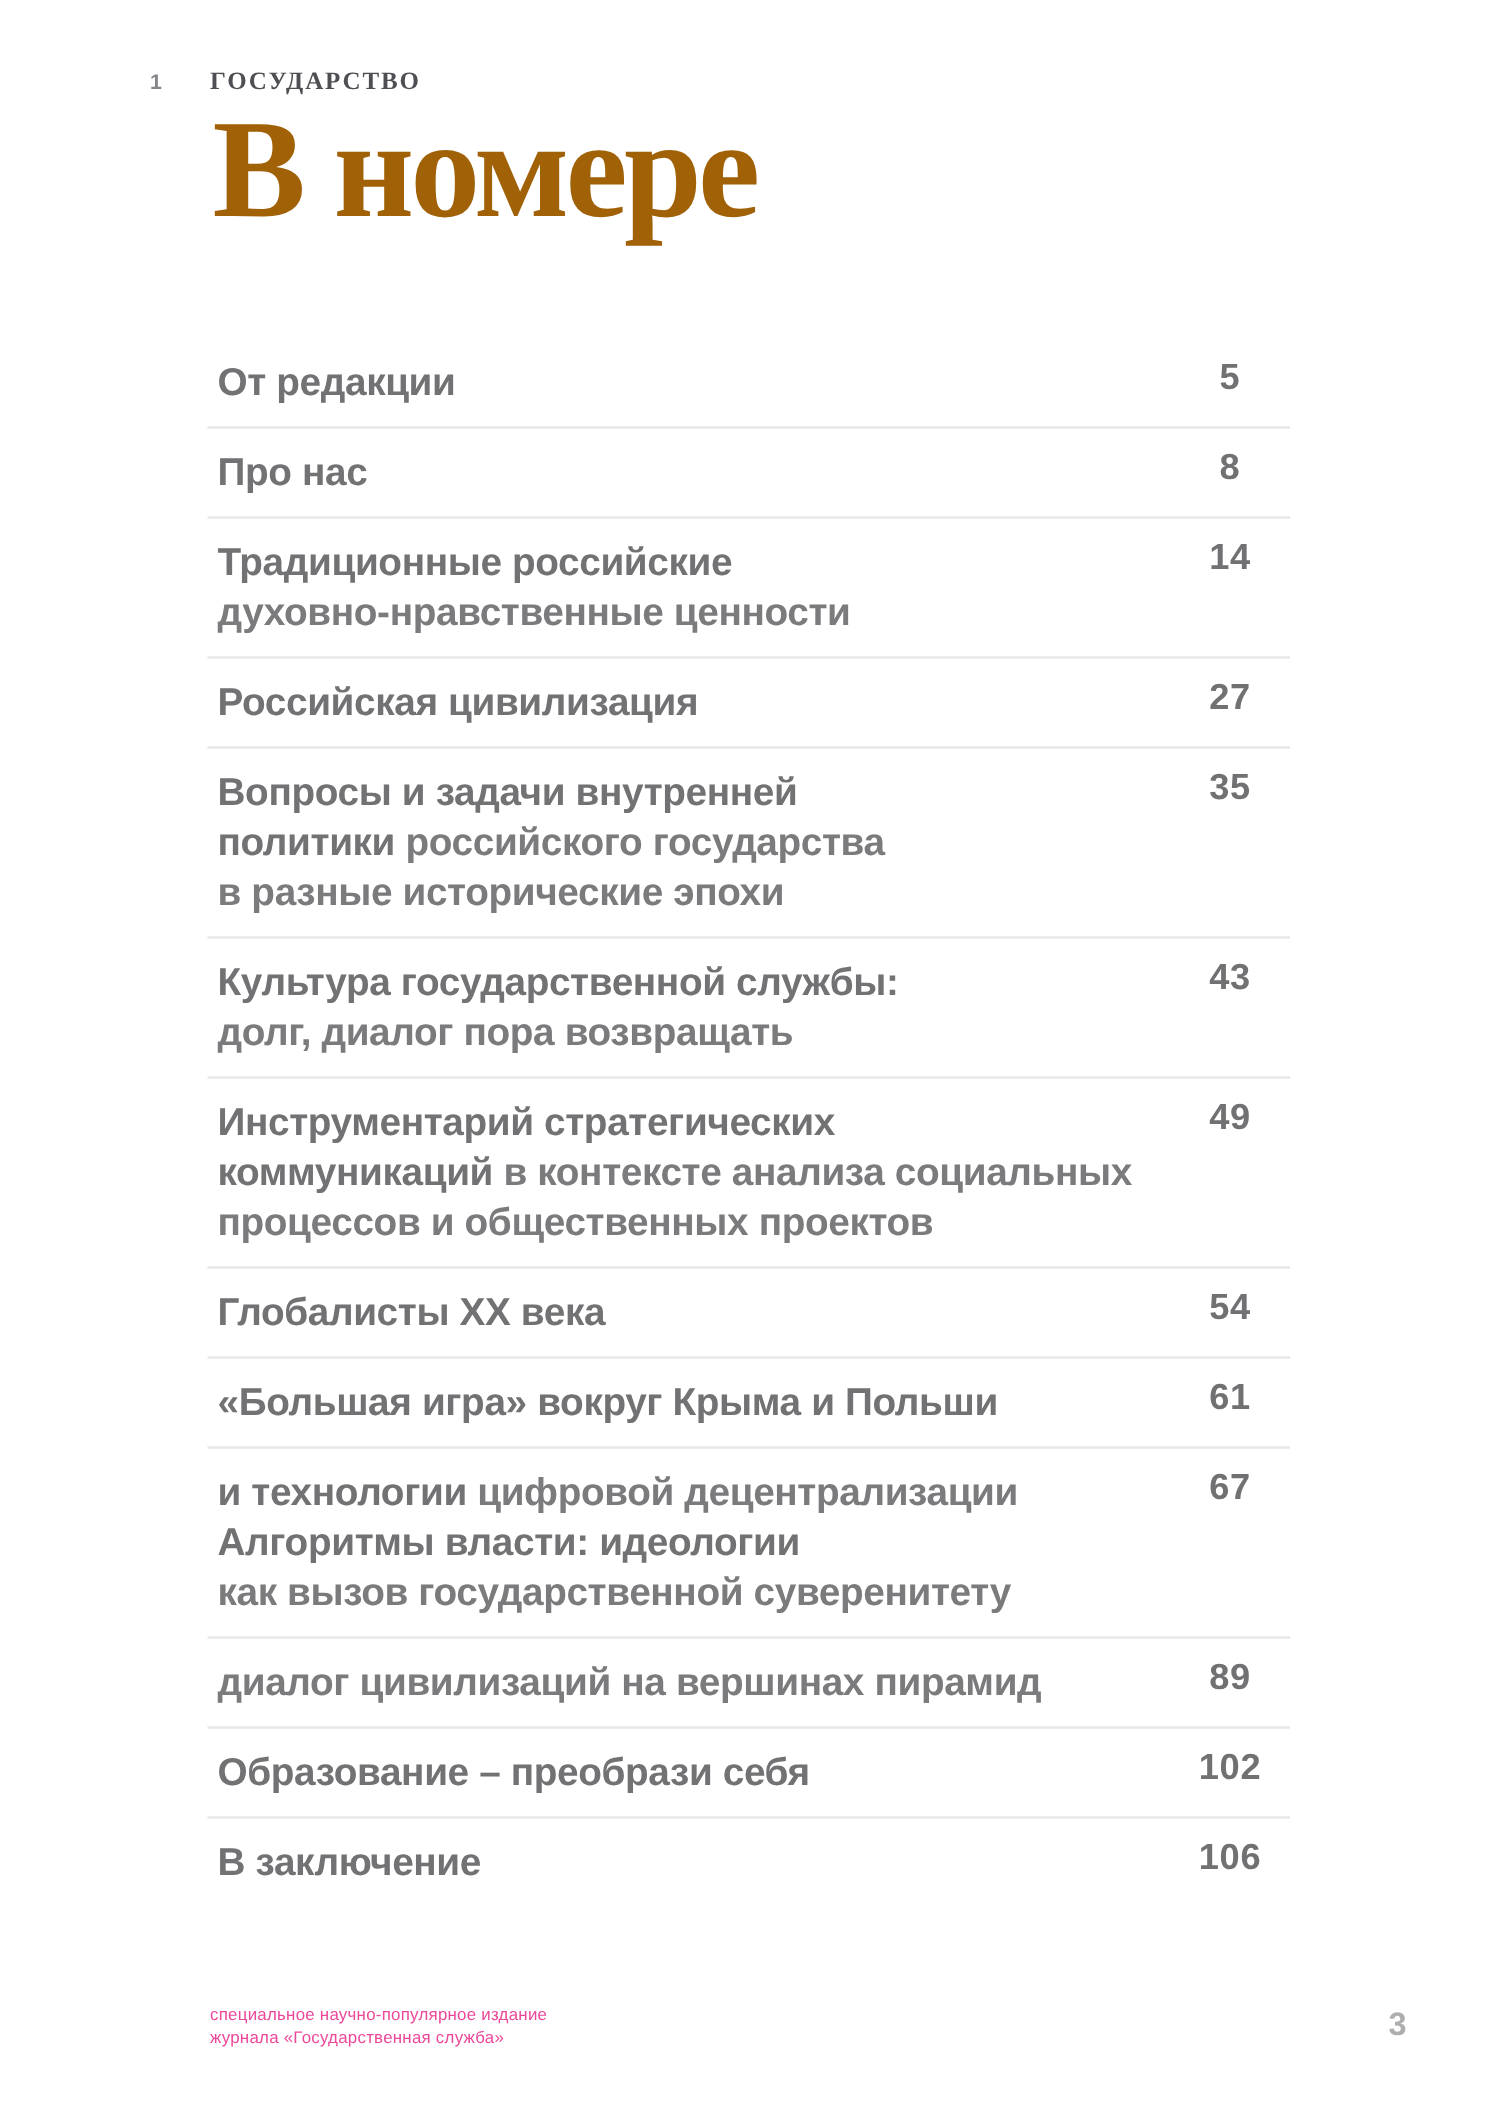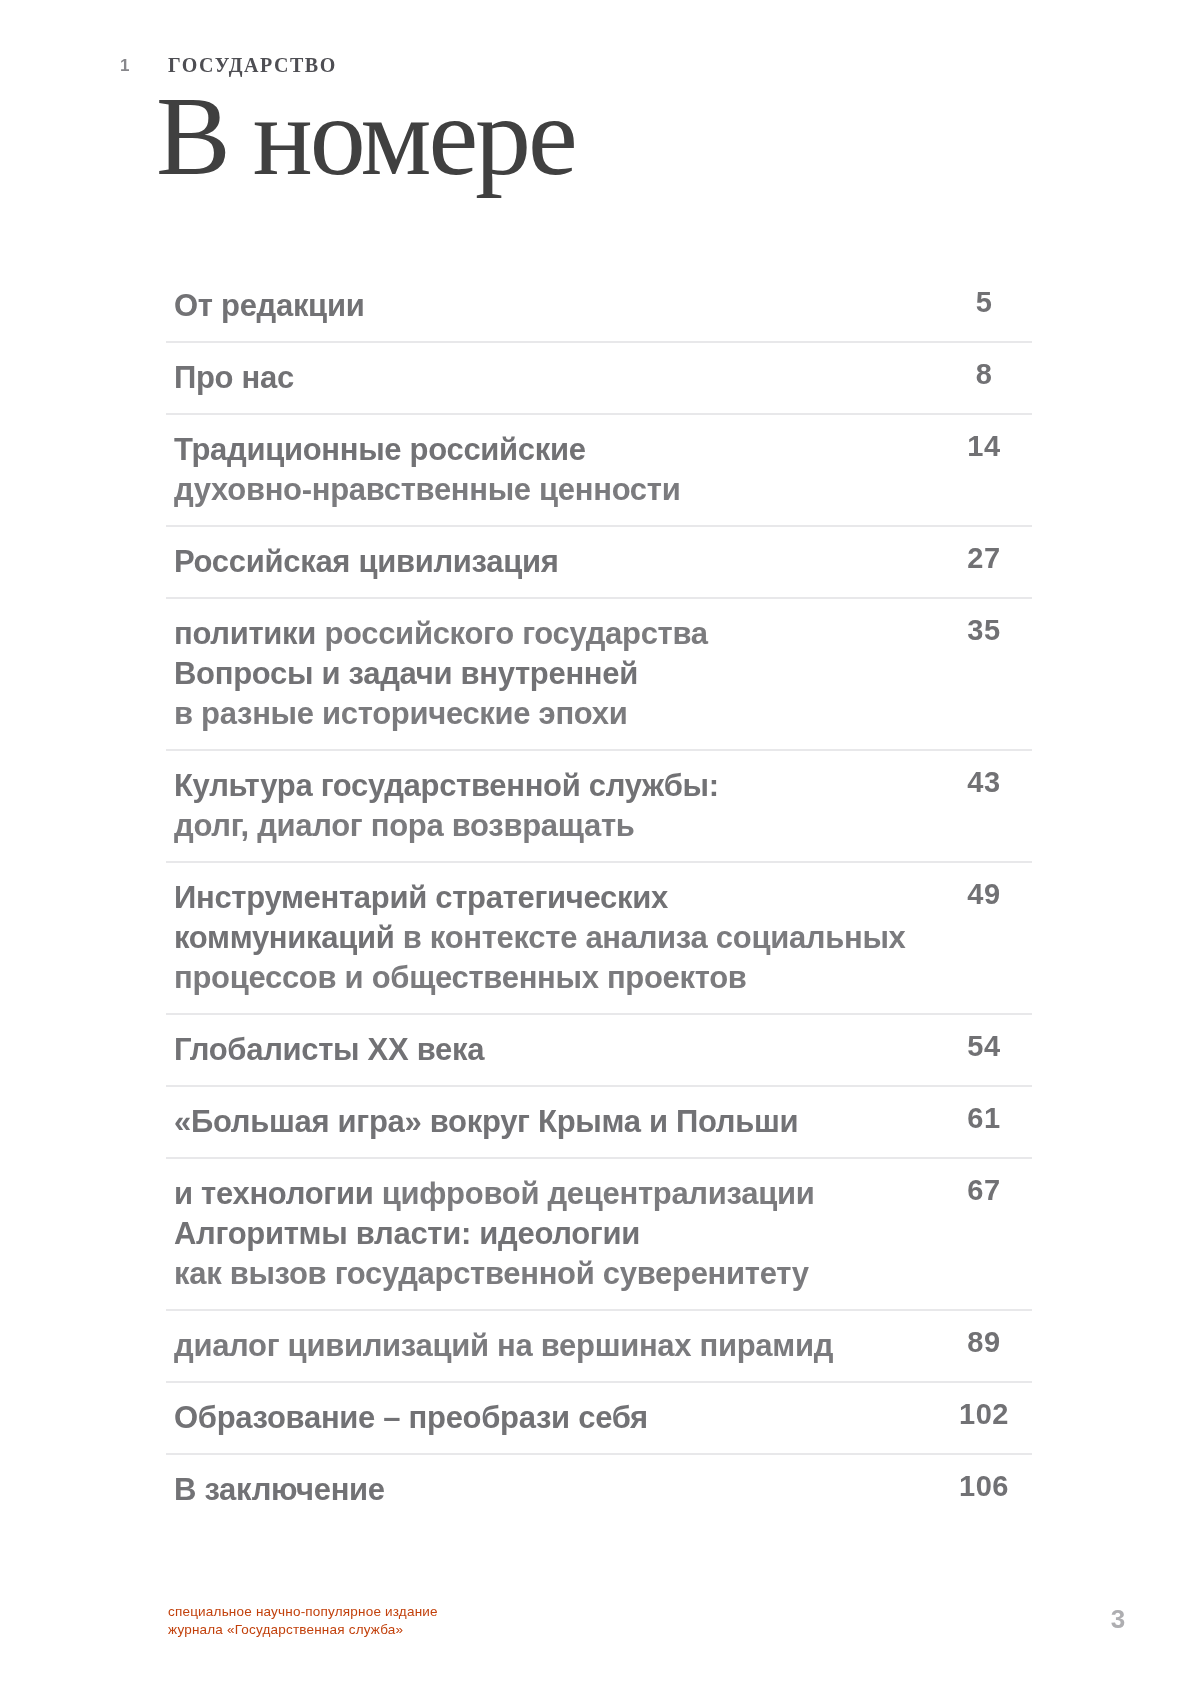--- a/index.html
+++ b/index.html
@@ -20,24 +20,24 @@
   }
   .section-label {
     position: absolute; left: 168px; top: 0;
     font-family: "Liberation Serif", serif;
     font-weight: 700; font-size: 20px; letter-spacing: 1.5px;
     color: #4e4e53;
     text-align: center;
   }
   
   .page-title {
-    position: absolute; left: 156px; top: 78px; margin: 0;
+    position: absolute; left: 170px; top: 78px; margin: 0;
     font-family: "Liberation Serif", serif;
-    font-weight: 400; font-size: 112px; line-height: 1.05;
-    letter-spacing: -3px; color: #404040;
+    font-weight: 700; font-size: 112px; line-height: 1.05;
+    letter-spacing: -3px; color: #a16207;
   }
   
   .toc {
     position: absolute; left: 166px; top: 271px; width: 866px;
   }
   .toc-row {
     display: flex; align-items: flex-start;
     padding: 15px 0;
     border-bottom: 2px solid #e8e8ea;
   }
@@ -50,21 +50,21 @@
   .seg-bold { font-weight: 700; color: #727275; }
   .seg-reg  { font-weight: 700; color: #7b7b7e; }
   .toc-page {
     width: 96px; flex: none; text-align: center;
     font-weight: 700; font-size: 29px; color: #717174;
     letter-spacing: 0.5px;
   }
   
   .imprint {
     position: absolute; left: 168px; top: 1603px;
-    font-size: 13.5px; line-height: 18px; color: #c2410c;
+    font-size: 13.5px; line-height: 18px; color: #ec4899;
     letter-spacing: 0.2px;
   }
   .folio {
     position: absolute; left: 1100px; top: 1604px; width: 36px;
     text-align: center;
     font-weight: 700; font-size: 26px; color: #aeaeb1;
   }
 </style>
 </head>
 <body>
@@ -99,22 +99,22 @@
         <div class="toc-page">14</div>
       </div>
       <div class="toc-row">
         <div class="toc-title">
           <div class="toc-line"><span class="seg-bold">Российская цивилизация</span></div>
         </div>
         <div class="toc-page">27</div>
       </div>
       <div class="toc-row">
         <div class="toc-title">
+          <div class="toc-line"><span class="seg-bold">Вопросы и задачи внутренней</span></div>
           <div class="toc-line"><span class="seg-bold">политики</span><span class="seg-reg"> российского государства</span></div>
-          <div class="toc-line"><span class="seg-bold">Вопросы и задачи внутренней</span></div>
           <div class="toc-line"><span class="seg-reg">в разные исторические эпохи</span></div>
         </div>
         <div class="toc-page">35</div>
       </div>
       <div class="toc-row">
         <div class="toc-title">
           <div class="toc-line"><span class="seg-bold">Культура государственной службы:</span></div>
           <div class="toc-line"><span class="seg-reg">долг, диалог пора возвращать</span></div>
         </div>
         <div class="toc-page">43</div>

